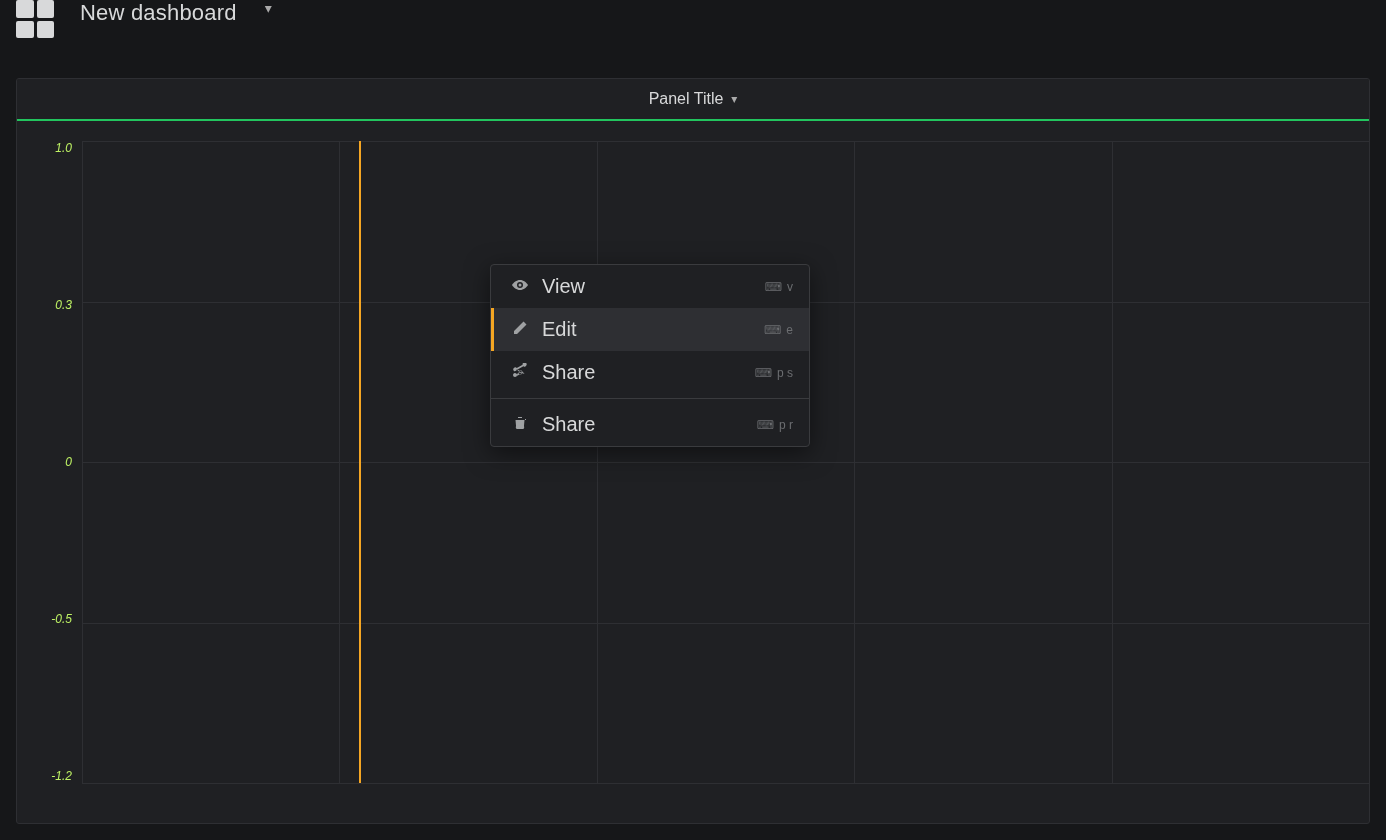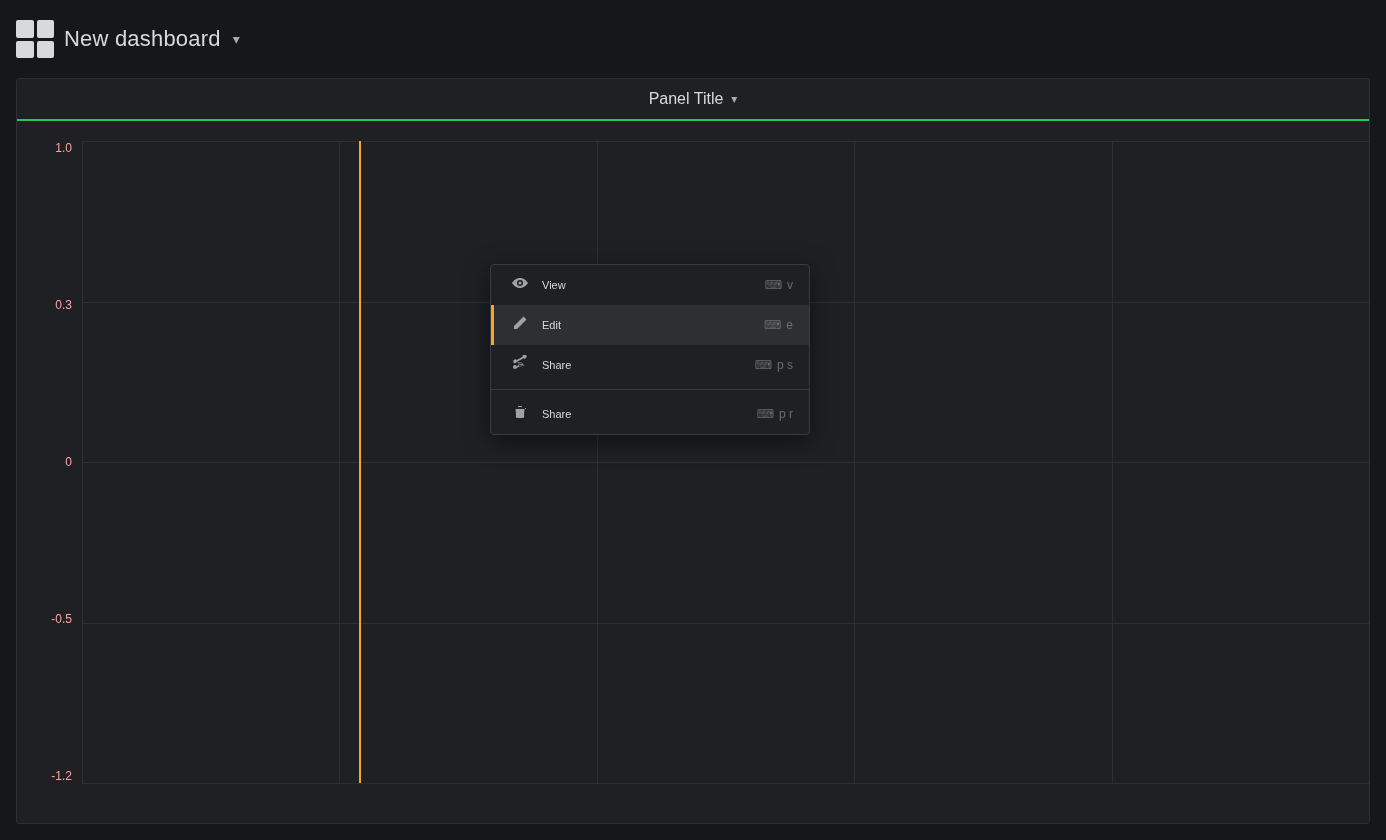--- a/index.html
+++ b/index.html
@@ -8,25 +8,24 @@
       color: #d8d9da;
       font-family: 'Segoe UI', Arial, sans-serif;
       width: 1386px;
       height: 840px;
       overflow: hidden;
     }
 
     
     .header {
       display: flex;
-      align-items: center;
       padding: 0 16px;
       height: 78px;
       background: #161719;
-      gap: 10px;
+      gap: 26px;
     }
     .header-logo {
       display: grid;
       grid-template-columns: 1fr 1fr;
       gap: 3px;
       width: 38px;
       height: 38px;
     }
     .header-logo-cell {
       background: #d8d9da;
@@ -99,21 +98,22 @@
       bottom: 40px;
       width: 65px;
       display: flex;
       flex-direction: column;
       justify-content: space-between;
       align-items: flex-end;
       padding-right: 10px;
     }
     .y-label {
       font-size: 12px;
-      color: #fca5a5;
+      color: #bef264;
+      font-style: italic;
     }
 
     
     .x-axis {
       position: absolute;
       bottom: 0;
       left: 65px;
       right: 0;
       height: 38px;
       display: flex;
@@ -187,21 +187,21 @@
       background: #2e2f33;
     }
     .menu-icon {
       width: 20px;
       text-align: center;
       font-size: 16px;
       color: #9fa1a3;
       flex-shrink: 0;
     }
     .menu-label {
-      font-size: 11px;
+      font-size: 20px;
       color: #d8d9da;
       flex: 1;
     }
     .menu-shortcut {
       display: flex;
       align-items: center;
       gap: 5px;
       color: #6b6d70;
       font-size: 12px;
     }

